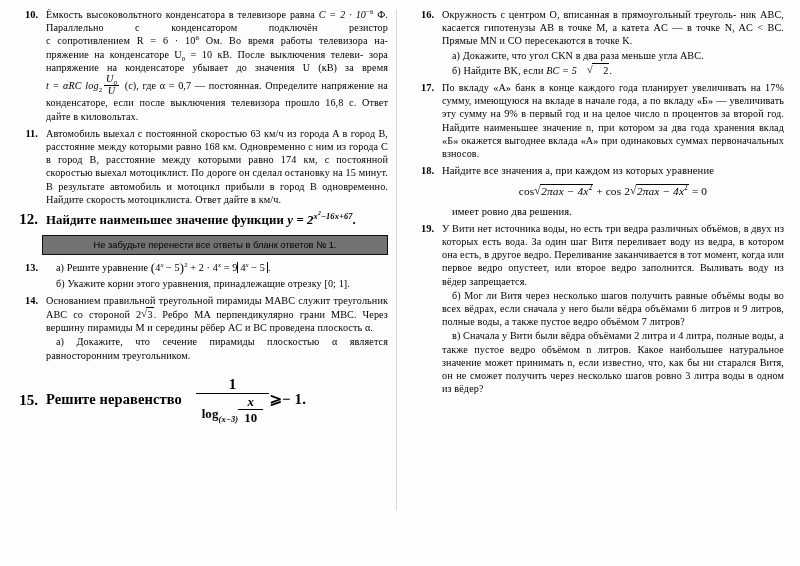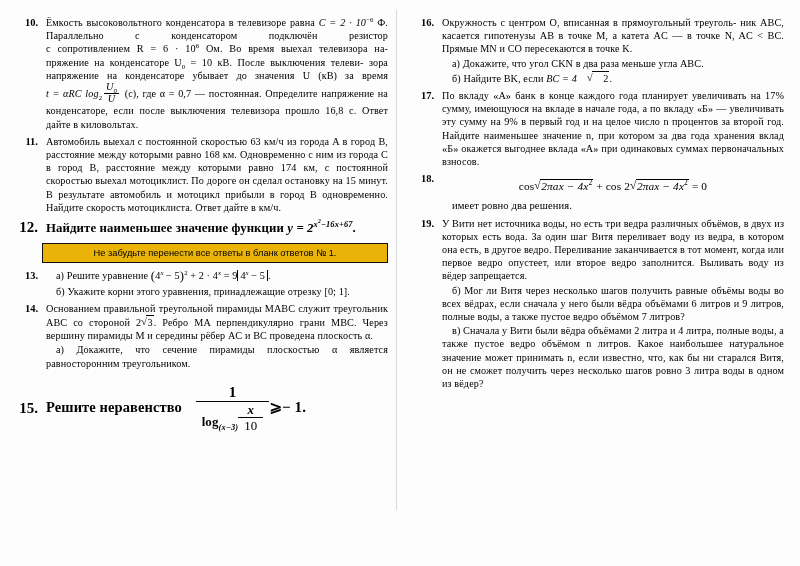--- a/index.html
+++ b/index.html
@@ -10,21 +10,21 @@
     color:#000;
     overflow:hidden;
     position:relative;
   }
   .page{
     position:absolute;inset:0;
     background:#fdfdfd;
   }
   .col{
     position:absolute;
-    top:16px;
+    top:8px;
     width:380px;
     box-sizing:border-box;
   }
   .col-left{left:8px;}
   .col-right{left:404px;}
   .divider{
     position:absolute;
     left:396px;top:10px;
     width:1px;height:500px;
     background:#d8d8d8;
@@ -64,21 +64,21 @@
   }
   .sub{
     display:block;
     margin-top:1px;
     text-indent:10px;
   }
   .it{font-style:italic;}
   
   .box{
     border:1.1px solid #111;
-    background:#eab308;
+    background:#737373;
     margin:5px 0 4px 34px;
     padding:3px 8px;
     font-family:"Liberation Sans", sans-serif;
     font-size:9.3px;
     line-height:12.4px;
     text-align:justify;
   }
   .box.center{text-align:center;padding:3px 6px;}
   .box p{margin:0;}
   .box .ind{text-indent:22px;display:block;}
@@ -158,21 +158,21 @@
 
   <div class="col col-left">
 
     <div class="prob">
       <div class="num">10.</div>
       <div class="body">
         <span>Ёмкость высоковольтного конденсатора в телевизоре равна</span>
         <span class="m mr"><span class="it" style="font-style:italic">C = 2 · 10</span><sup>−6</sup></span>
         <span>Ф. Параллельно с конденсатором подключён резистор</span>
         <span class="m mr"><span>с сопротивлением R = 6 · 10</span><sup>6</sup></span>
-        <span>Ом. Во время выехал телевизора на-</span>
+        <span>Ом. Во время работы телевизора на-</span>
         <span class="m mr"><span>пряжение на конденсаторе U</span><sub>0</sub></span><span> = 10 кВ. После выключения телеви-</span>
         <span>зора напряжение на конденсаторе убывает до значения U (кВ) за</span>
         <span>время</span>
         <span class="m">
           <span>t = αRC log</span><sub class="mr">2</sub><span class="frac"><span class="nu"><span>U</span><sub>0</sub></span><span class="de">U</span></span>
         </span>
         <span>(с), где α = 0,7 — постоянная. Определите</span>
         <span>напряжение на конденсаторе, если после выключения телевизора</span>
         <span>прошло 16,8 с. Ответ дайте в киловольтах.</span>
       </div>
@@ -217,53 +217,54 @@
     </div>
 
     <div class="prob p15">
       <div class="num num-big">15.</div>
       <div class="body body-big">
         <span>Решите неравенство</span>
         <span class="eqblock-15">
           <span class="bigfrac">
             <span class="nu">1</span>
             <span class="de" style="font-size:.86em;">
-              <span class="mr" style="font-weight:bold">log</span><sub class="m">(x−3)</sub><span class="smallfrac" style="font-size:1em;vertical-align:-0.35em;"><span class="nu m">x</span><span class="de mr" style="font-weight:normal">10</span></span>
+              <span class="mr" style="font-weight:bold">log</span><sub class="m">(x−3)</sub><span class="smallfrac" style="font-size:1em;vertical-align:-0.35em;"><span class="nu m">x</span><span class="de mr" style="font-weight:bold">10</span></span>
             </span>
           </span><span class="mr">⩾</span><span class="mr">− 1</span><span class="mr">.</span>
         </span>
       </div>
     </div>
 
   </div>
 
   <div class="col col-right">
 
     <div class="prob">
       <div class="num">16.</div>
       <div class="body">
         <span>Окружность с центром O, вписанная в прямоугольный треуголь-</span>
         <span>ник ABC, касается гипотенузы AB в точке M, а катета AC — в</span>
         <span>точке N, AC &lt; BC. Прямые MN и CO пересекаются в точке K.</span>
         <span class="sub">а) Докажите, что угол CKN в два раза меньше угла ABC.</span>
         <span class="sub">
           <span>б) Найдите BK, если</span>
-          <span class="m"><span>BC = 4</span><span class="sqrt"><span class="rad mr">2</span></span></span><span class="mr">.</span>
+          <span class="m"><span>BC = 5</span><span class="sqrt"><span class="rad mr">2</span></span></span><span class="mr">.</span>
         </span>
       </div>
     </div>
 
     <div class="prob">
       <div class="num">17.</div>
       <div class="body">По вкладу «А» банк в конце каждого года планирует увеличивать на 17% сумму, имеющуюся на вкладе в начале года, а по вкладу «Б» — увеличивать эту сумму на 9% в первый год и на целое число n процентов за второй год. Найдите наименьшее значение n, при котором за два года хранения вклад «Б» окажется выгоднее вклада «А» при одинаковых суммах первоначальных взносов.</div>
     </div>
 
     <div class="prob">
       <div class="num">18.</div>
       <div class="body" style="text-align:left;font-size:10.6px;">
+        <span>Найдите все значения a, при каждом из которых уравнение</span>
         <span class="eqblock m">
           <span class="mr">cos</span><span class="sqrt"><span class="rad"><span>2πax − 4x</span><sup class="mr">2</sup></span></span>
           <span class="mr">+</span>
           <span class="mr">cos 2</span><span class="sqrt"><span class="rad"><span>2πax − 4x</span><sup class="mr">2</sup></span></span>
           <span class="mr">= 0</span>
         </span>
         <span style="display:block;margin-left:10px;">имеет ровно два решения.</span>
       </div>
     </div>
 

